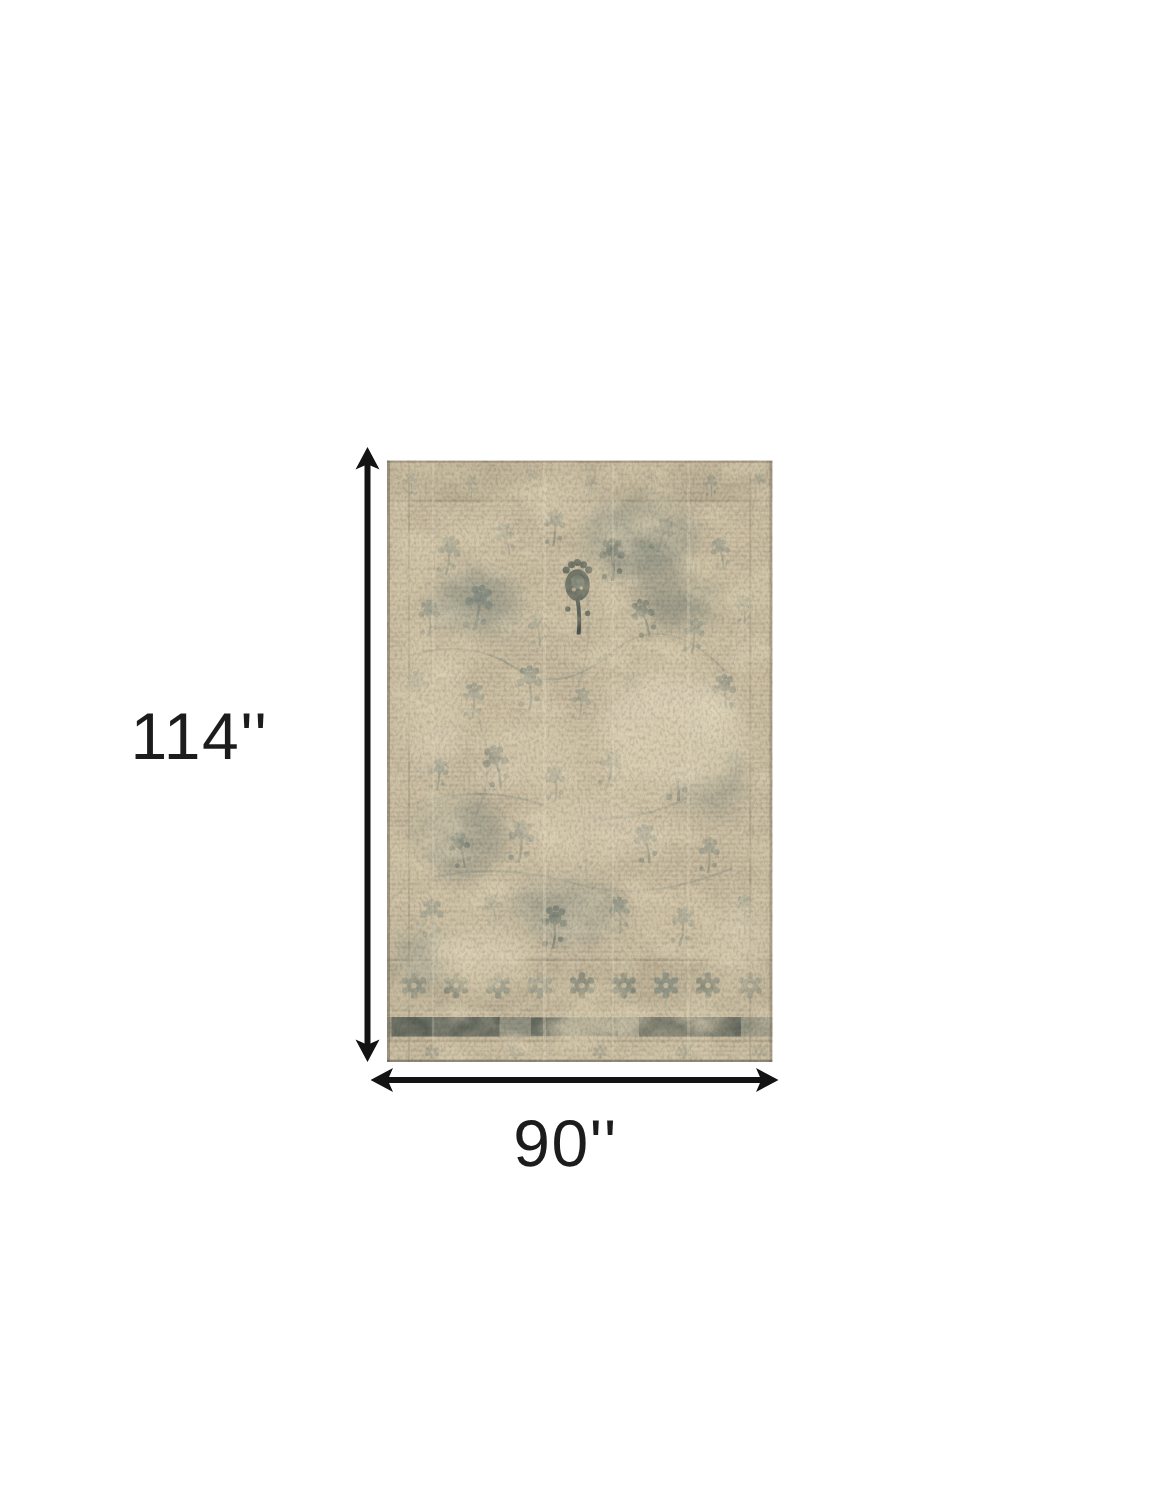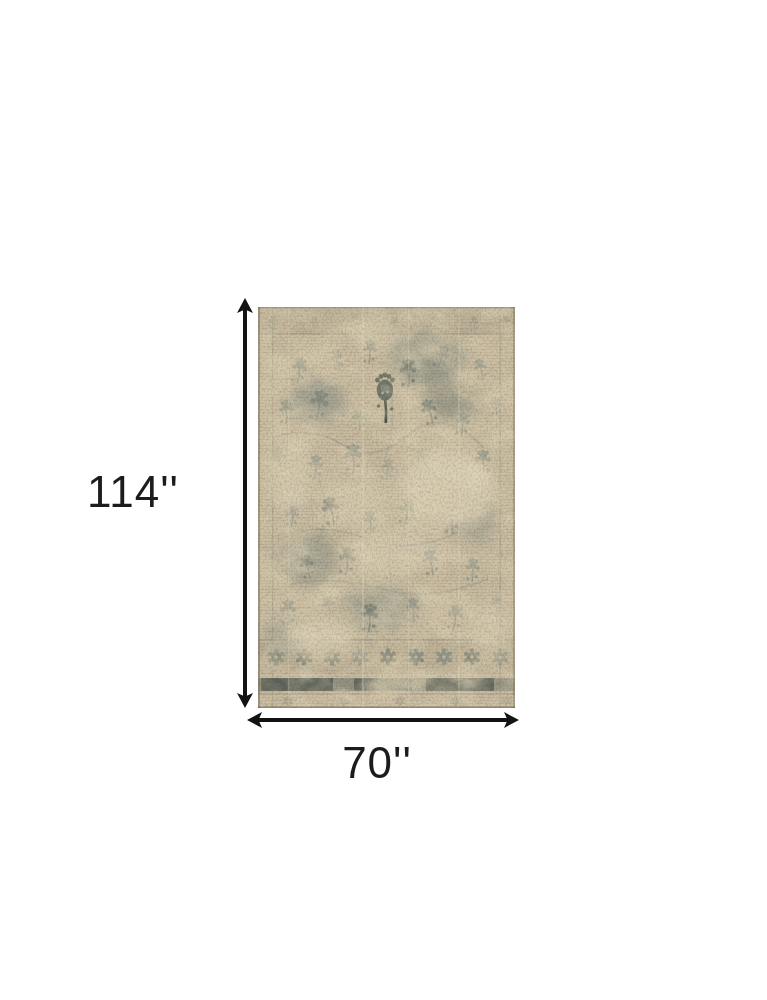--- a/index.html
+++ b/index.html
@@ -245,15 +245,15 @@
       </g>
     </svg>
   </div>
 
   <svg class="arrow-h" width="272" height="18" viewBox="0 0 272 18">
     <line x1="11" y1="9" x2="261" y2="9" stroke="#131313" stroke-width="4"></line>
     <polygon points="0,9 15,1 11.5,9 15,17" fill="#131313"></polygon>
     <polygon points="272,9 257,1 260.5,9 257,17" fill="#131313"></polygon>
   </svg>
 
-  <div class="dim-label dim-label--width">70''</div>
+  <div class="dim-label dim-label--width">90''</div>
 
 </div>
 
 </body></html>

